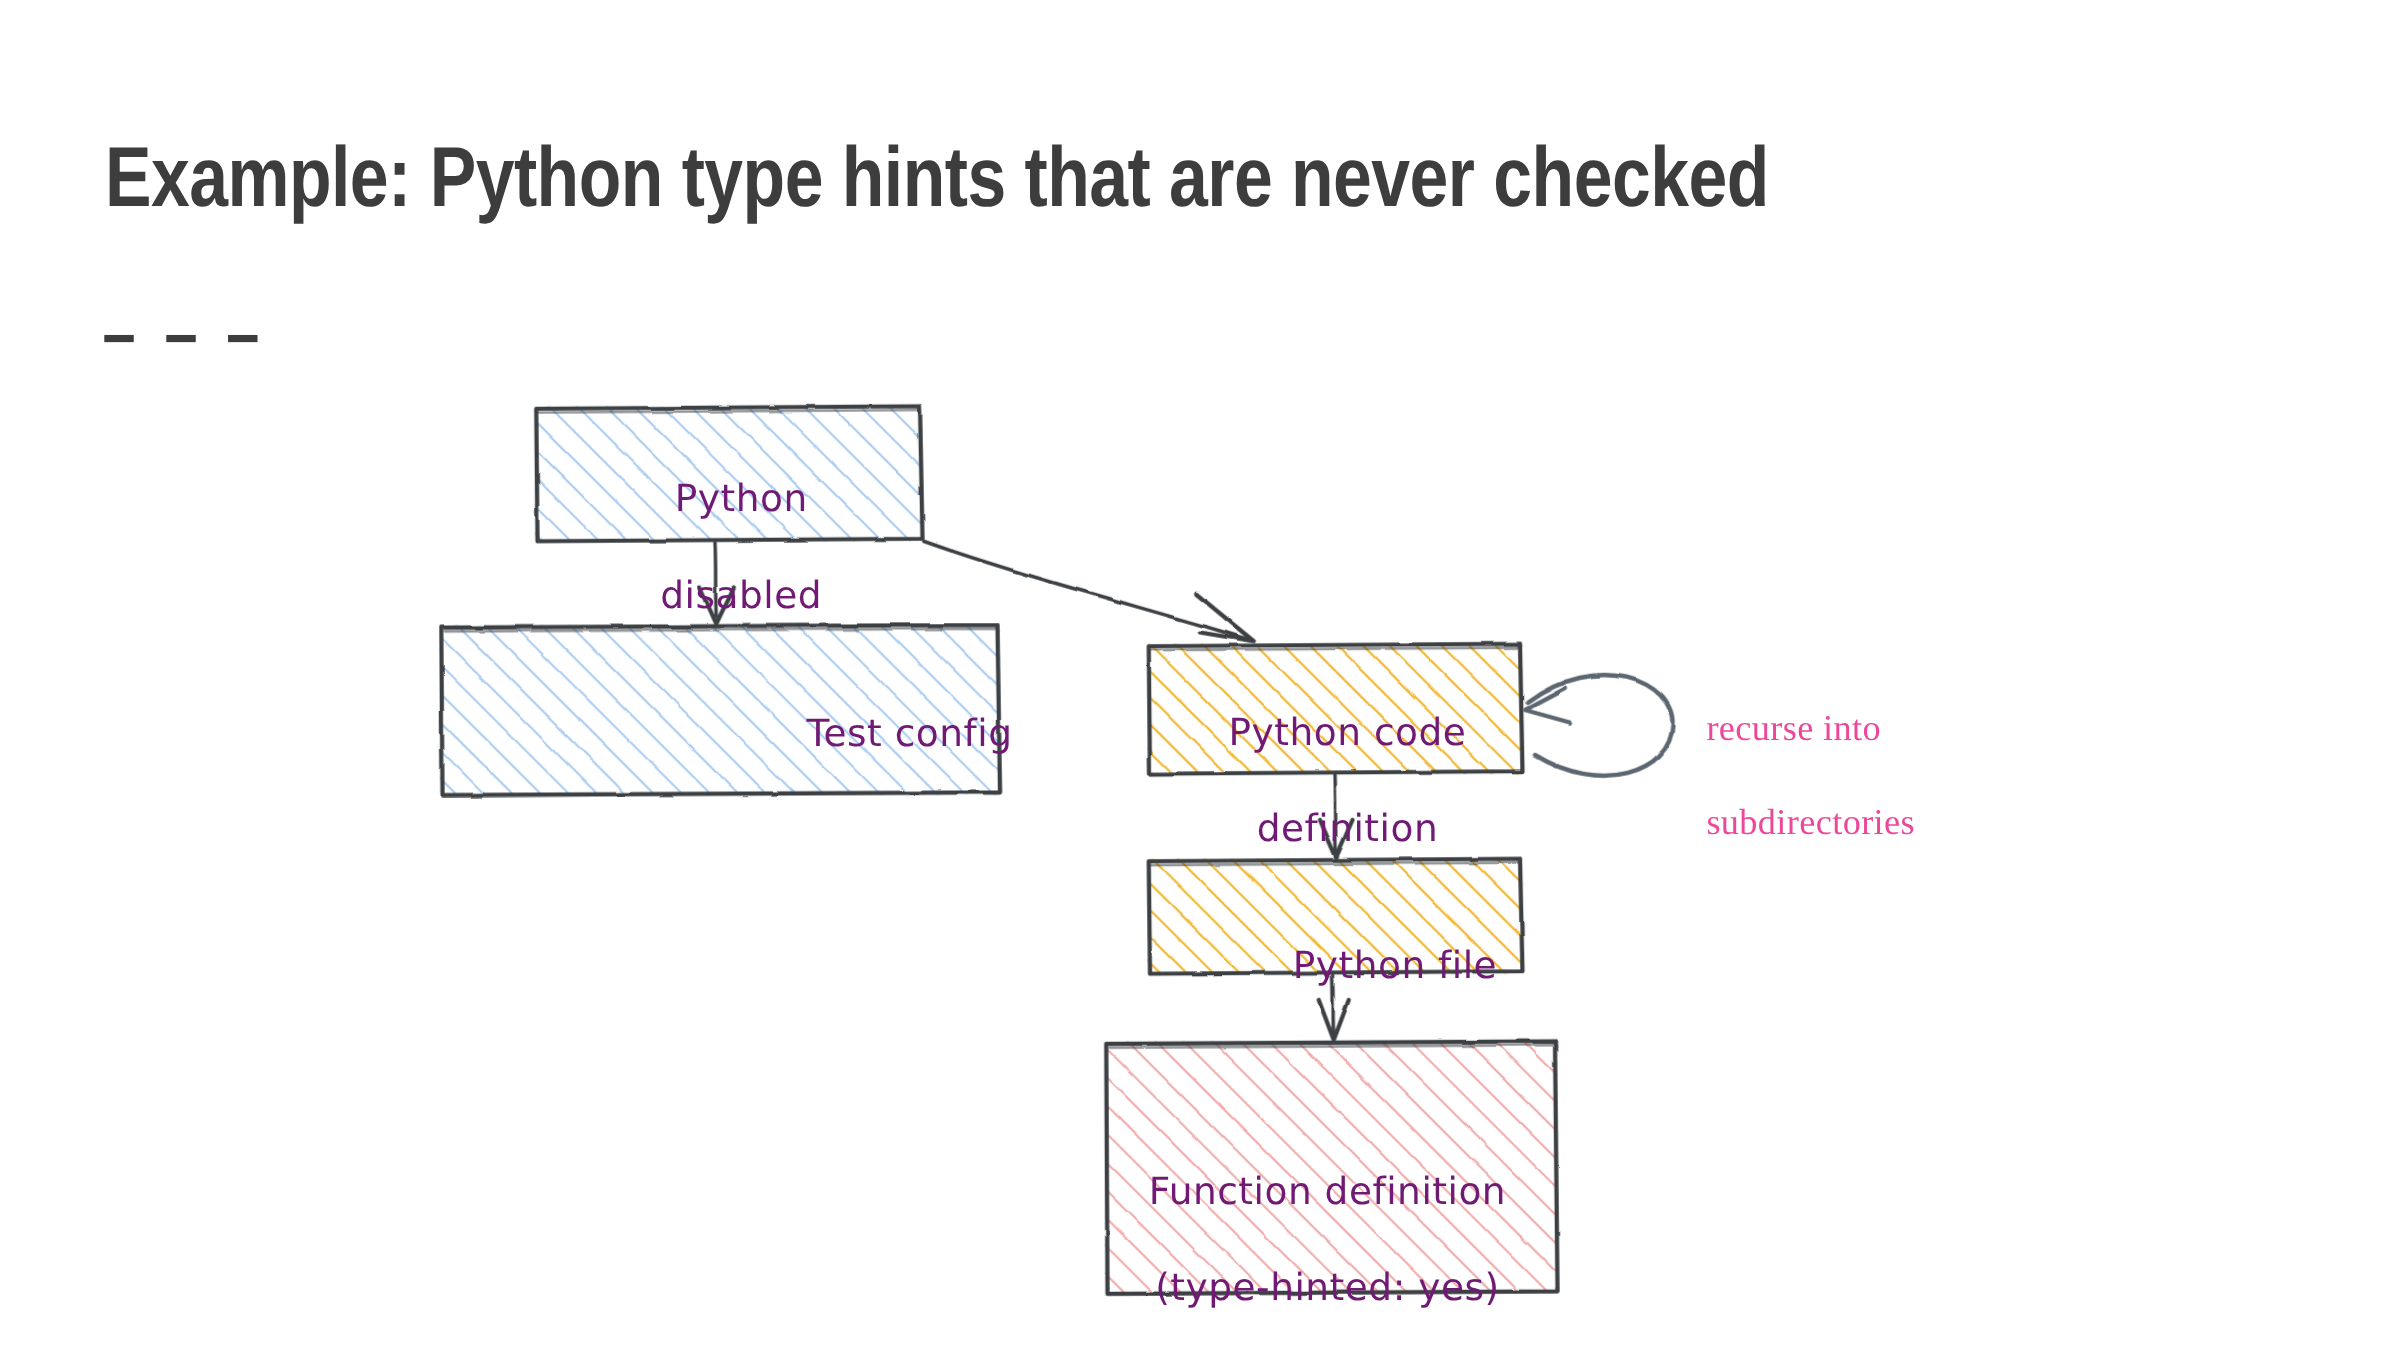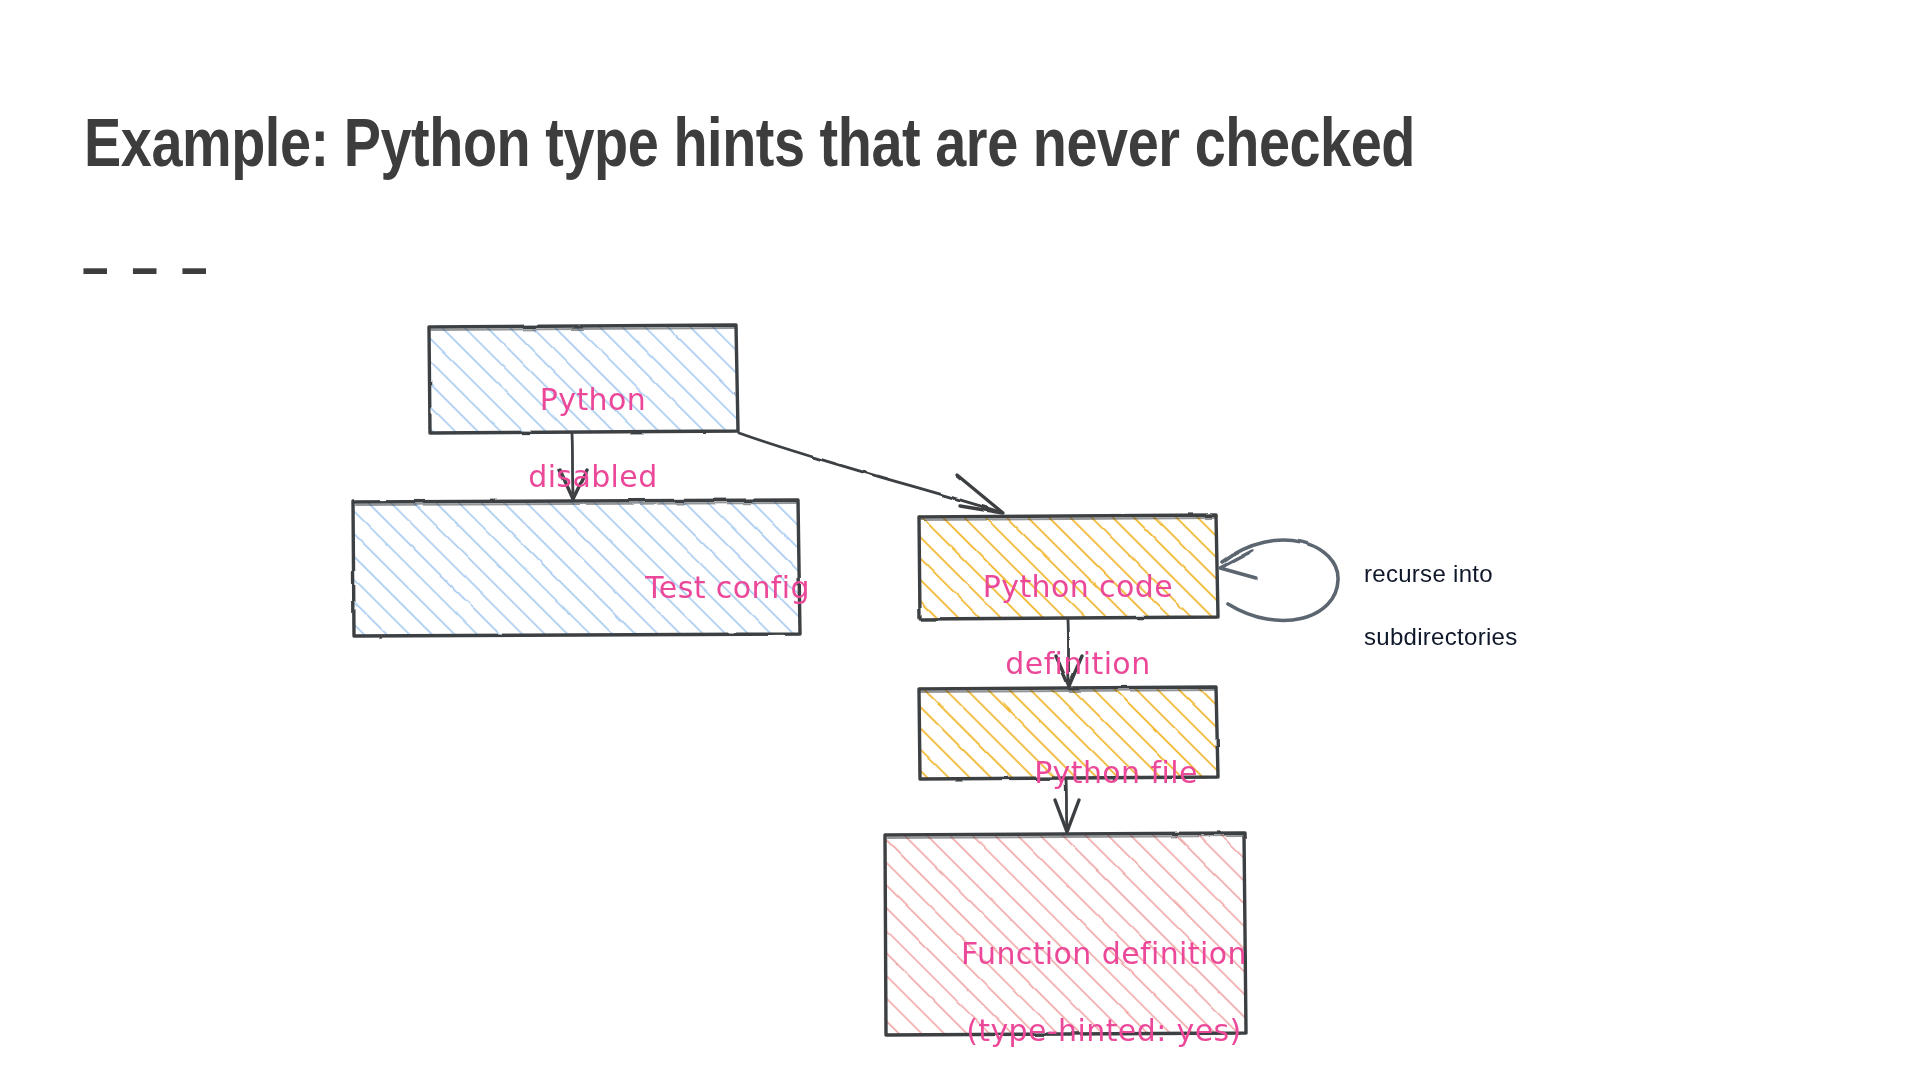--- a/index.html
+++ b/index.html
@@ -52,32 +52,32 @@
     top: 0;
     width: 1920px;
     height: 1080px;
   }
 
   .node-label {
     position: absolute;
     font-family: "DejaVu Sans", sans-serif;
     font-size: 30px;
     line-height: 1.28;
-    color: #ec4899;
+    color: #701a75;
     text-align: center;
     white-space: pre;
     pointer-events: none;
     letter-spacing: 0.4px;
   }
   .edge-label {
     position: absolute;
-    font-family: Liberation Sans, sans-serif;
-    font-size: 24px;
+    font-family: Liberation Serif, serif;
+    font-size: 29px;
     line-height: 1.3;
-    color: #0f172a;
+    color: #ec4899;
     text-align: left;
     white-space: pre;
     letter-spacing: 0.3px;
   }
 </style>
 </head>
 <body>
 
 <div id="slide-title">Example: Python type hints that are never checked</div>
 
@@ -172,21 +172,21 @@
 
 <div class="node-label" style="left:918px; top:530px; width:300px;">
   <span>Python code</span><br>
   <span>definition</span>
 </div>
 
 <div class="node-label" style="left:918px; top:716px; width:300px;padding-left:38px;">
   <span>Python file</span>
 </div>
 
-<div class="node-label" style="left:884px; top:897px; width:336px;margin-left:42px;">
+<div class="node-label" style="left:884px; top:897px; width:336px;">
   <span>Function definition</span><br>
   <span>(type-hinted: yes)</span>
 </div>
 
 <div class="edge-label" style="left:1350px; top:527px; width:280px;">
   <span>recurse into</span><br>
   <span>subdirectories</span>
 </div>
 
 </body></html>

